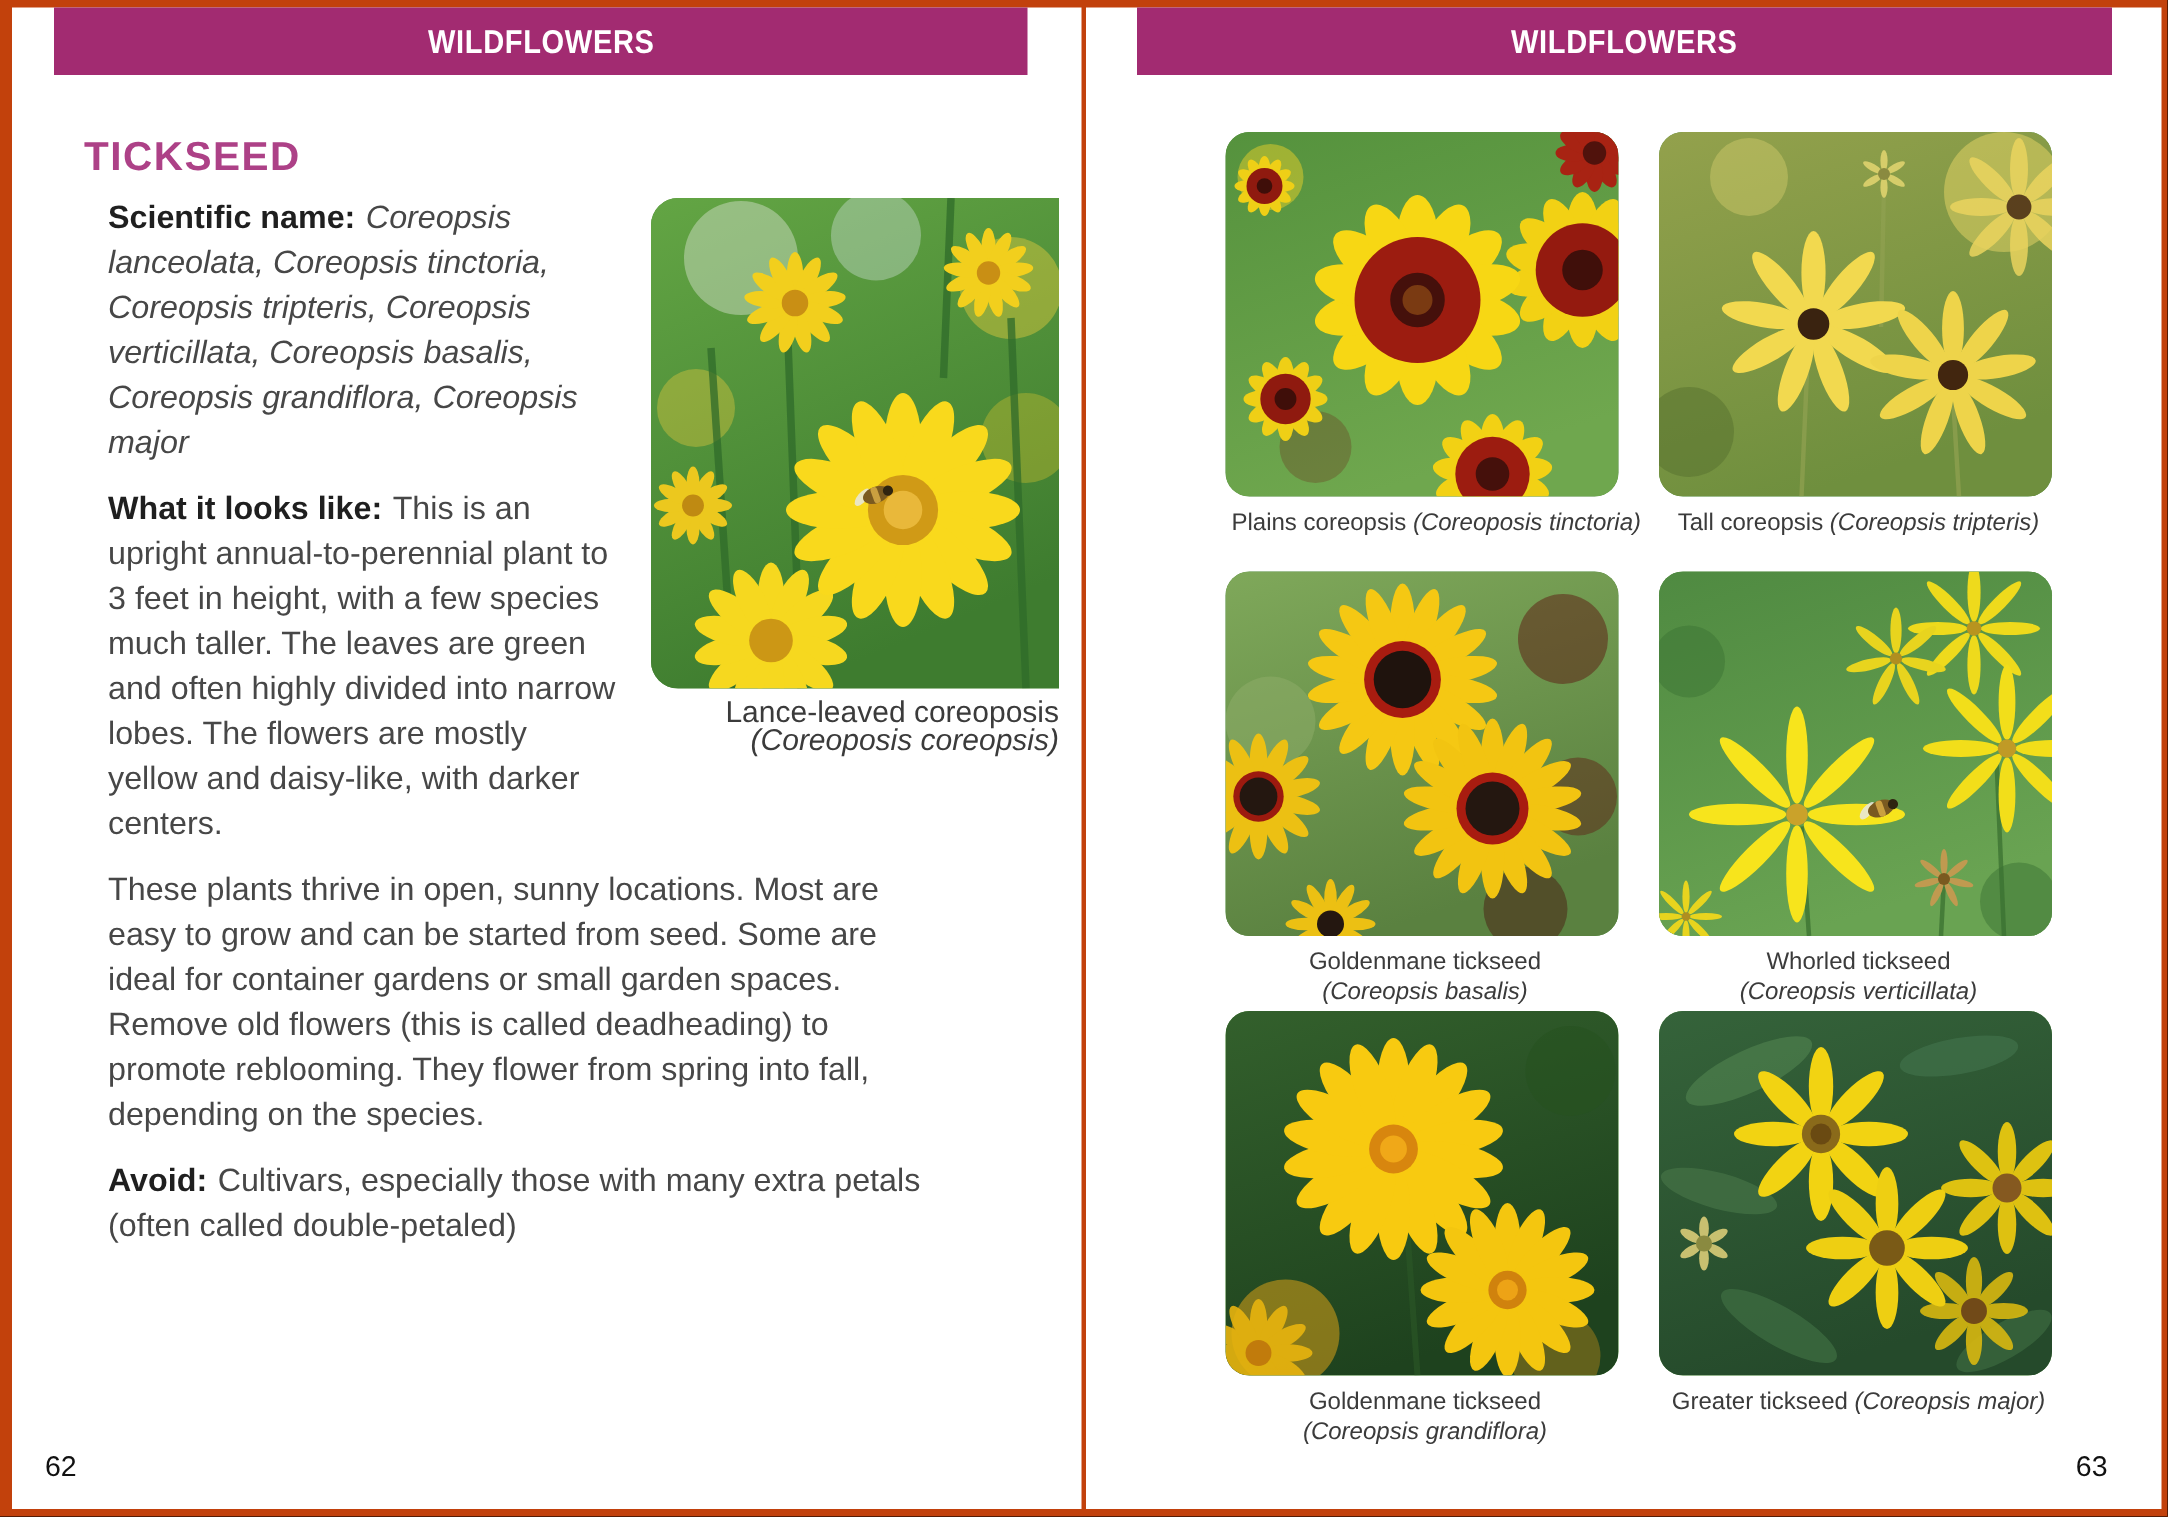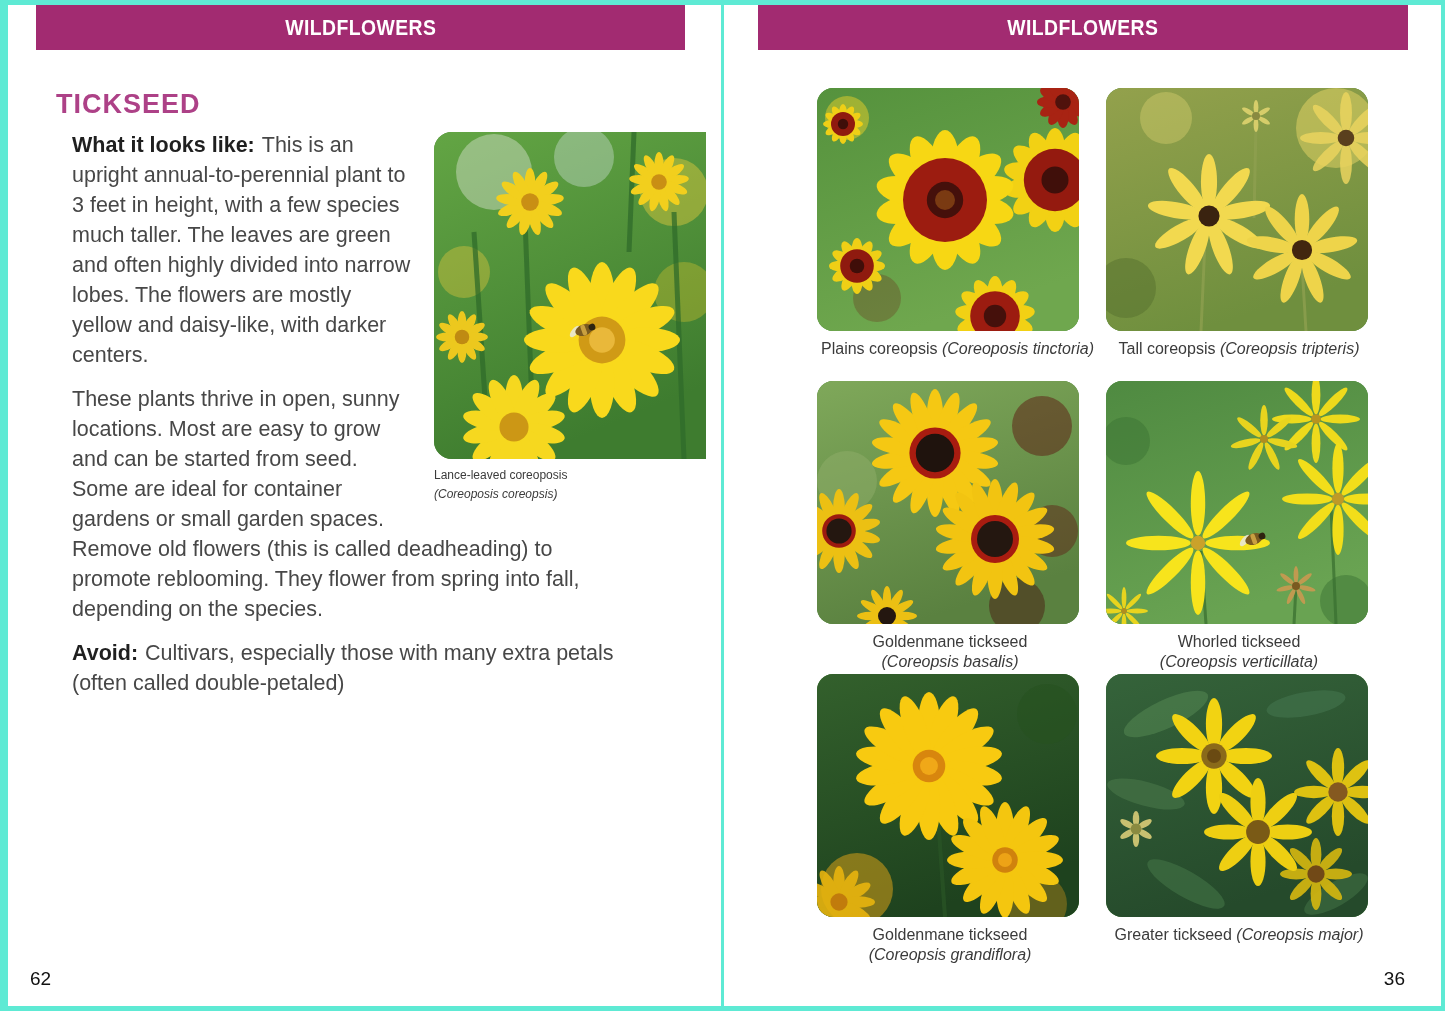--- a/index.html
+++ b/index.html
@@ -1,32 +1,32 @@
 <!DOCTYPE html>
 <html><head>
 <meta charset="utf-8">
 <style>
   html,body{margin:0;padding:0;background:#000;}
-  .spread{position:relative;width:1445px;height:1011px;background:#5eead4;overflow:hidden;
+  .spread{position:relative;width:1445px;height:1011px;background:#c2410c;overflow:hidden;
           font-family:"Liberation Sans","DejaVu Sans",sans-serif;}
   .page{position:absolute;top:5px;height:1001px;background:#ffffff;}
   .page-left{left:8px;width:713px;}
   .page-right{left:724px;width:717px;}
 
   .banner{position:absolute;top:0;height:45px;text-align:center;}
   .page-left .banner{left:28px;width:649px;}
   .page-right .banner{left:34px;width:650px;}
   .banner .btxt{display:inline-block;color:#fff;font-weight:bold;font-size:22px;
                 line-height:45px;letter-spacing:.5px;transform:scaleX(.88);}
 
   .content{position:absolute;left:48px;top:84px;width:650px;}
   h1.title{font-size:27px;font-weight:bold;letter-spacing:1px;margin:0 0 10px 0;}
   figure.main-photo{float:right;width:272px;margin:2px 0 10px 22px;}
   .main-photo .photo{width:272px;height:327px;border-radius:18px 0 0 18px;overflow:hidden;background:#4c8a38;}
-  .main-photo figcaption{text-align:left;font-size:12px;line-height:19px;margin-top:7px;color:#3b3b3b;}
+  .main-photo figcaption{text-align:right;font-size:20px;line-height:19px;margin-top:7px;color:#3b3b3b;}
   .cap-sci{font-style:italic;}
 
   .content p{font-size:21.5px;line-height:30px;color:#474747;margin:0 82px 14px 16px;}
   .content p .lbl{font-weight:bold;color:#1f1f1f;padding-right:7px;}
   .content p .lbl:empty{padding-right:0;}
   .sci-italic{font-style:italic;}
 
   .grid{position:absolute;left:93px;top:83px;width:551px;display:grid;
         grid-template-columns:262px 262px;column-gap:27px;grid-auto-rows:293px;}
   figure.cell{margin:0;}
@@ -164,20 +164,23 @@
               </g>
             </svg>
           </div>
         <figcaption>
           <span class="cap-name">Lance-leaved coreoposis</span><br>
           <span class="cap-sci">(Coreoposis coreopsis)</span>
         </figcaption>
       </figure>
 
       <p>
+        <span class="lbl">Scientific name:</span><span class="sci-italic">Coreopsis lanceolata, Coreopsis tinctoria, Coreopsis tripteris, Coreopsis verticillata, Coreopsis basalis, Coreopsis grandiflora, Coreopsis major</span>
+      </p>
+      <p>
         <span class="lbl">What it looks like:</span><span>This is an upright annual-to-perennial plant to 3 feet in height, with a few species much taller. The leaves are green and often highly divided into narrow lobes. The flowers are mostly yellow and daisy-like, with darker centers.</span>
       </p>
       <p>
         <span class="lbl"></span><span>These plants thrive in open, sunny locations. Most are easy to grow and can be started from seed. Some are ideal for container gardens or small garden spaces. Remove old flowers (this is called deadheading) to promote reblooming. They flower from spring into fall, depending on the species.</span>
       </p>
       <p>
         <span class="lbl">Avoid:</span><span>Cultivars, especially those with many extra petals (often called double-petaled)</span>
       </p>
     </div>
 
@@ -718,16 +721,16 @@
               </g>
             </svg>
           </div>
         <figcaption>
           <span class="cap-name">Greater tickseed </span><span class="cap-sci">(Coreopsis major)</span>
         </figcaption>
       </figure>
 
     </div>
 
-    <div class="pagenum">36</div>
+    <div class="pagenum">63</div>
   </div>
 
 </div>
 
 </body></html>

